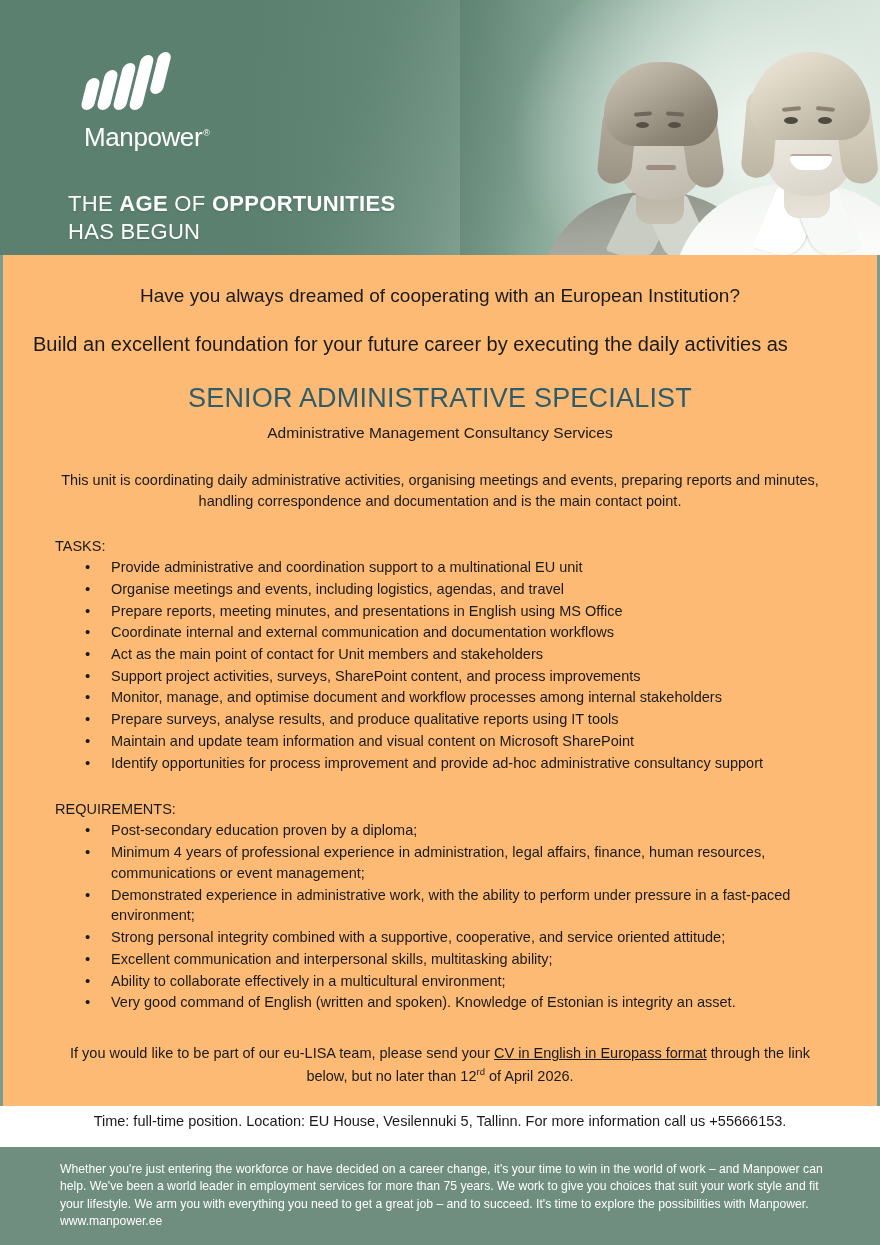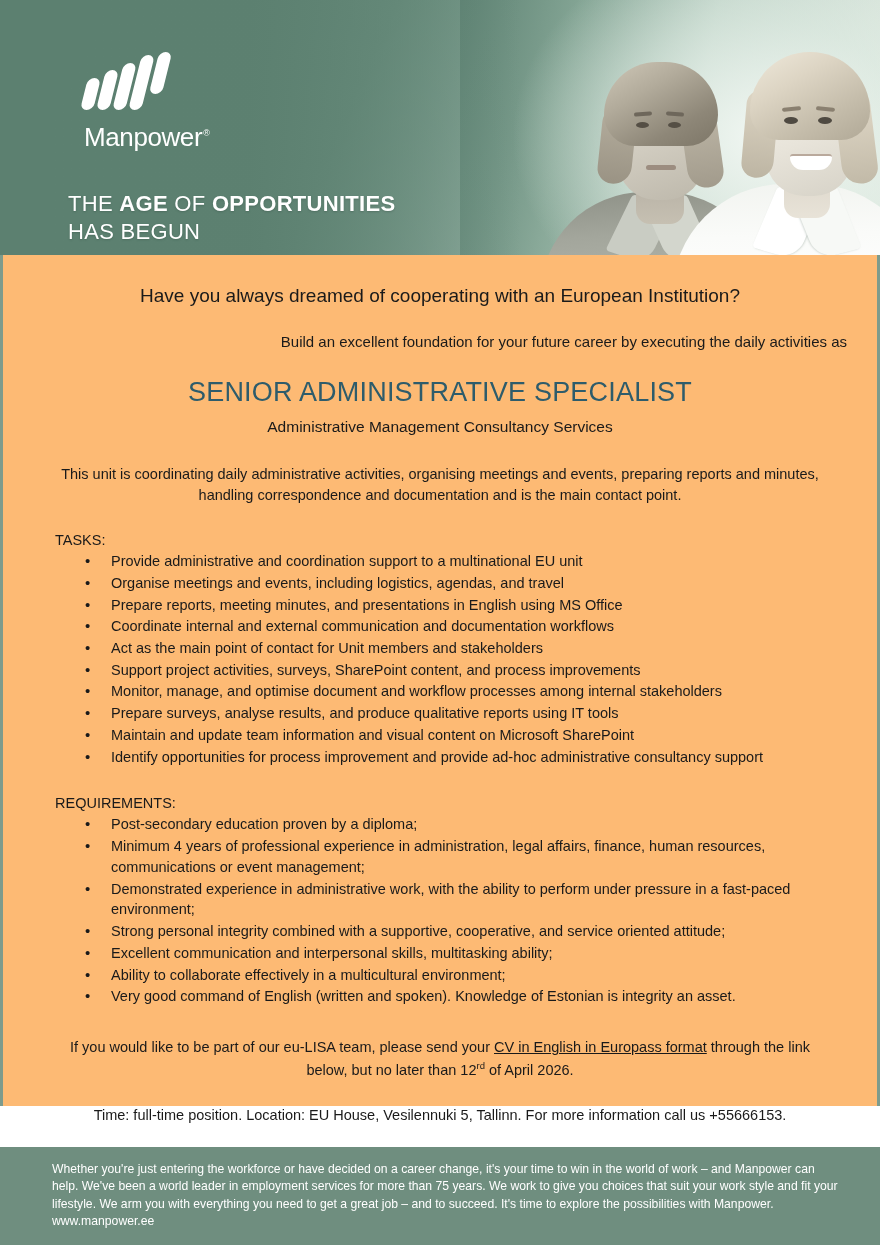--- a/index.html
+++ b/index.html
@@ -193,21 +193,21 @@
     border-left: 3px solid #7d9b8c;
     border-right: 3px solid #7d9b8c;
     padding: 24px 30px 0 30px;
     color: #1c1c1c;
   }
 
   .lead-1 {
     text-align: center; font-size: 19px; margin-top: 6px; color: #1a1a1a;
   }
   .lead-2 {
-    text-align: right; font-size: 15px; margin-top: 26px; color: #1a1a1a;
+    text-align: left; font-size: 20px; margin-top: 26px; color: #1a1a1a;
   }
   .job-title {
     text-align: center; font-size: 27px; margin-top: 27px;
     color: #2e5c6b; letter-spacing: 0.2px; font-weight: 400;
   }
   .job-subtitle {
     text-align: center; font-size: 15.5px; margin-top: 10px; color: #1a1a1a;
   }
   .unit-desc {
     text-align: center; font-size: 14.5px; margin-top: 28px;
@@ -244,21 +244,21 @@
   }
 
   
   .footer {
     position: absolute; left: 0; bottom: 0;
     width: 880px; height: 98px;
     background: #6f8e7f;
     padding: 14px 42px 0 52px;
   }
   .footer p {
-    color: #ffffff; font-size: 12.2px; line-height: 1.42;
+    color: #ffffff; font-size: 12.2px; line-height: 1.42; margin-left: 8px;
   }
   .footer .site { display: block; }
 </style>
 </head>
 <body>
 
 <div class="poster">
 
   <div class="header">
 

